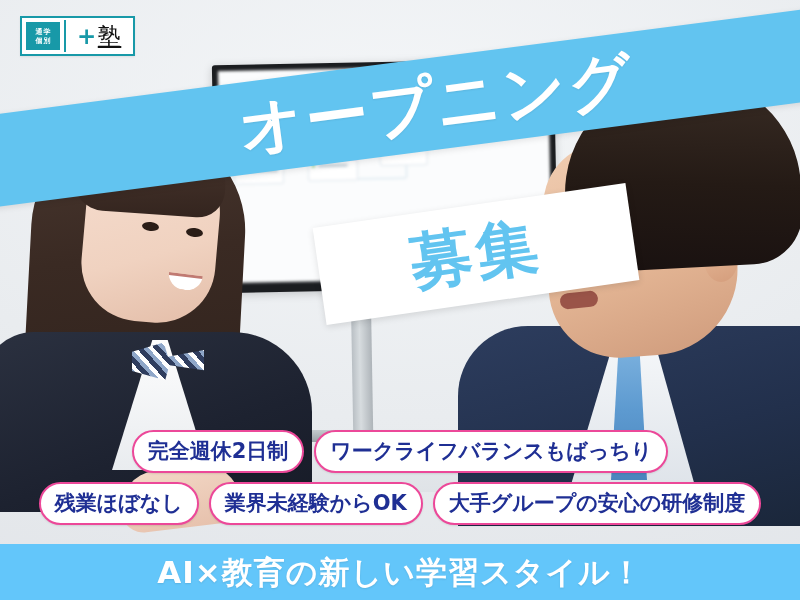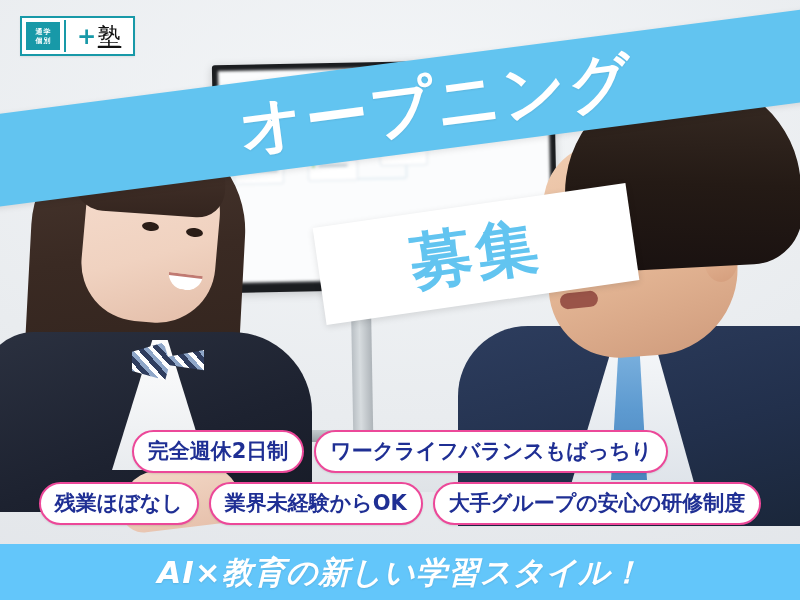--- a/index.html
+++ b/index.html
@@ -257,21 +257,20 @@
   .bottom-bar{
     position:absolute;left:0;right:0;bottom:0;height:56px;
     background:#63c6fa;
     display:flex;align-items:center;justify-content:center;
   }
   .bottom-text{
     color:#ffffff;
     font-size:31px;font-weight:700;letter-spacing:1px;
     line-height:1;white-space:nowrap;
     text-shadow:0 1px 2px rgba(0,0,0,.10);
-    font-style:italic;
   }
 </style>
 </head>
 <body>
 
 <div class="banner">
 
   <div class="photo">
     <div class="wall-floor"></div>
 

